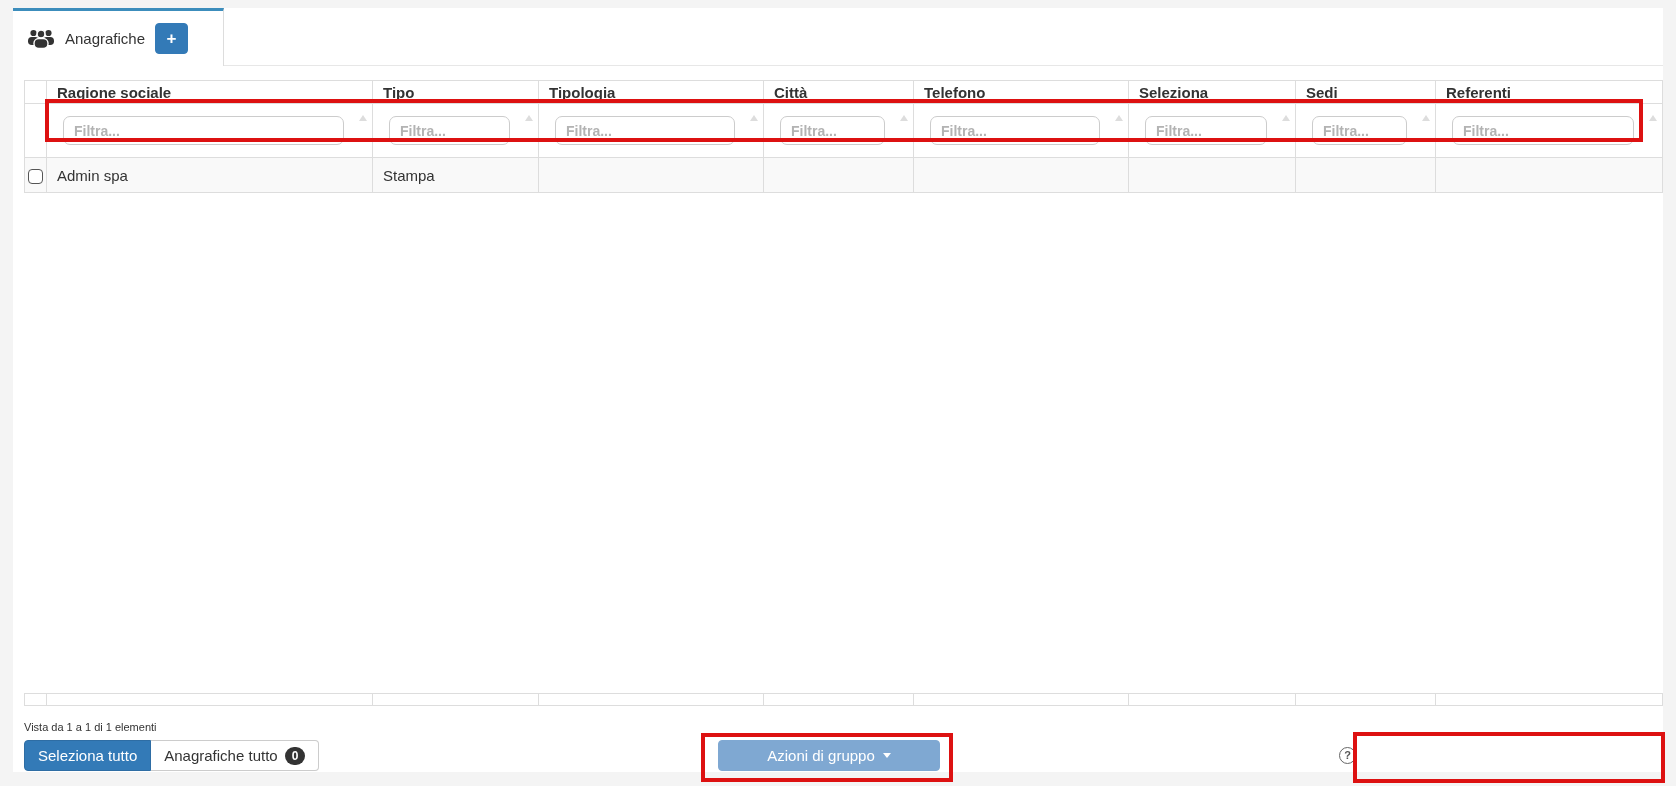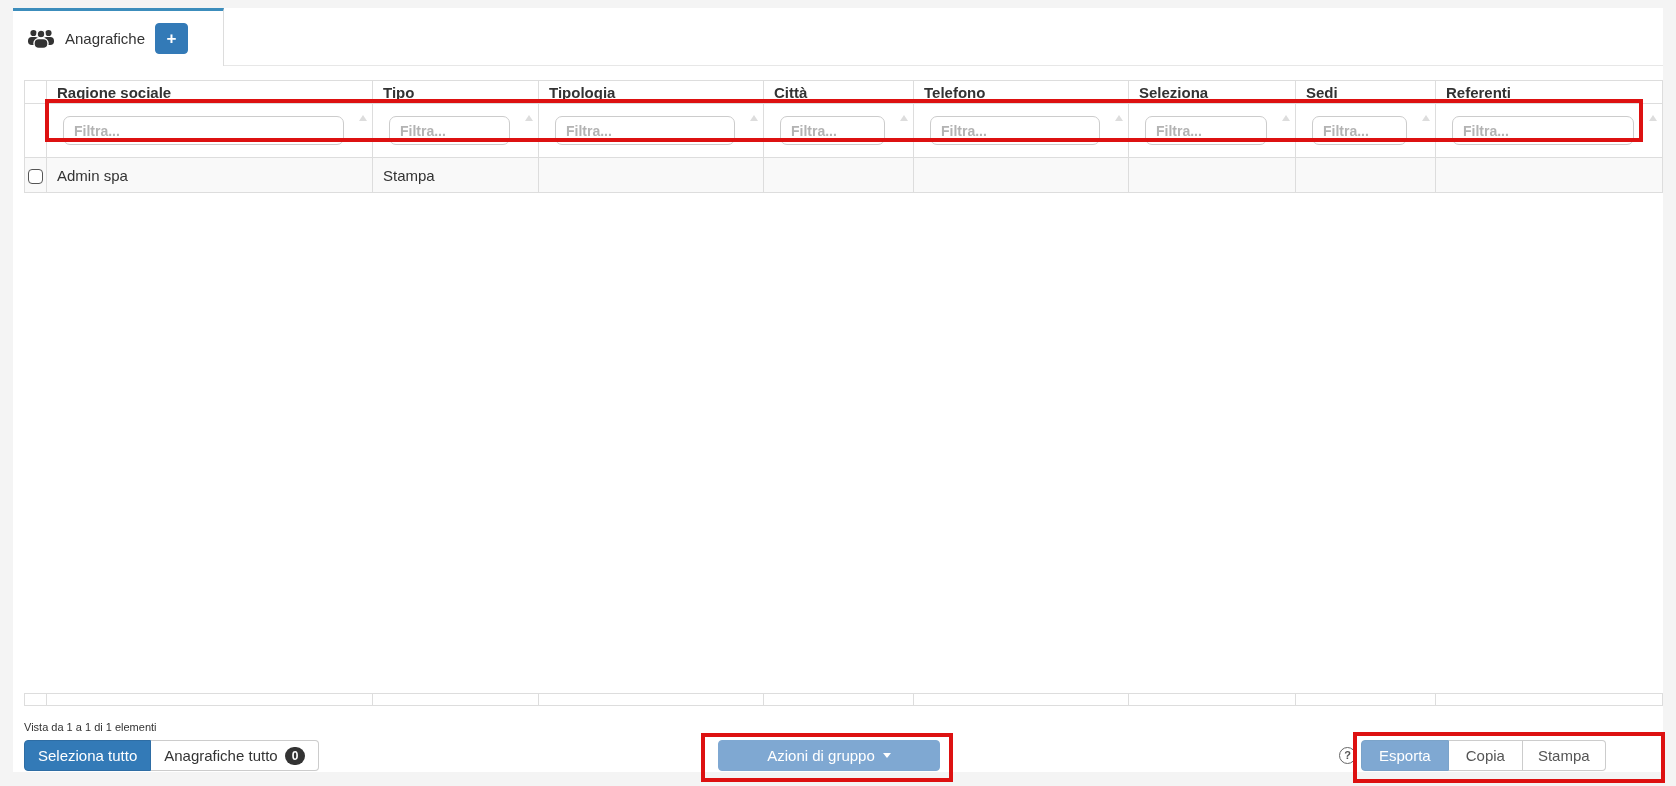--- a/index.html
+++ b/index.html
@@ -239,24 +239,19 @@
       </button>
     </div>
 
     <button class="btn-group-actions">
       <span>Azioni di gruppo</span>
       <span class="caret-down"></span>
     </button>
 
     <span class="help-icon">?</span>
 
-    <div class="right-group">
-      <button class="btn btn-export">Esporta</button>
-      <button class="btn btn-copy">Copia</button>
-      <button class="btn btn-print">Stampa</button>
-    </div>
 
   </div>
 
   <div class="red-box red-box-filters"></div>
   <div class="red-box red-box-group-actions"></div>
   <div class="red-box red-box-export"></div>
 </div>
 
 </body></html>

